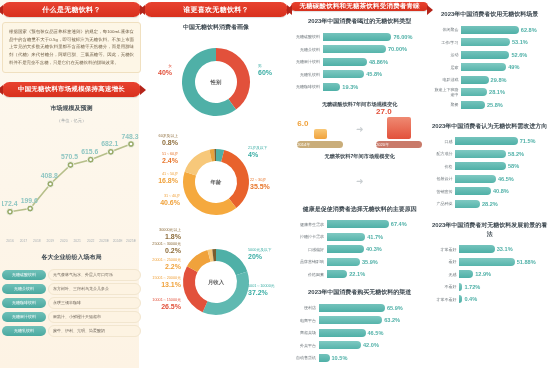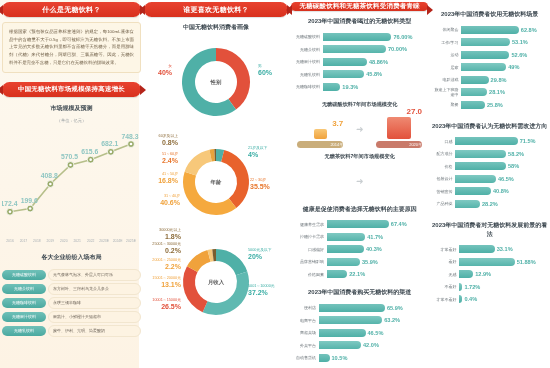--- a/index.html
+++ b/index.html
@@ -81,21 +81,21 @@
     border-radius: 0 4px 4px 0;
     display: block;
   }
   .bar-val { position: absolute; top: 0; font-size: 5.6px; font-weight: bold; color: #4fb0a7; line-height: 8px; padding-left: 2px; }
   .bar-row.alt .bar-fill { background: linear-gradient(180deg,#7fc9c2,#56b4ab); }
 
   
   .cmp-block { margin-top: 3px; }
   .cmp-title { font-size: 5.2px; font-weight: bold; color: #3f4a52; text-align:center; margin-bottom: 2px; }
   .cmp-row { display:flex; align-items:flex-end; justify-content: space-around; height: 38px; }
-  .cmp-item { text-align:right; width: 46px; }
+  .cmp-item { text-align:left; width: 46px; }
   .cmp-num { font-size: 8px; font-weight: bold; }
   .cmp-bar { margin: 1px auto 0; border-radius: 2px; }
   .cmp-year { font-size: 4px; color:#fff; background:#9aa2a7; border-radius:6px; padding:1px 0; margin-top:2px; }
   .cmp-arrow { align-self:center; font-size: 9px; color:#c9ced1; }
 
   
   .tbl { margin-top: 2px; }
   .tbl-row { display:flex; align-items:center; margin-bottom: 2px; }
   .tbl-key {
     width: 44px; flex:none; font-size: 4px; color:#fff; text-align:center;
@@ -292,21 +292,21 @@
             <span class="bar-fill" style="width: 17.37px;"></span>
             <span class="bar-val" style="left: 17.37px;">19.3%</span>
           </div>
         </div>
       </div>
 
     <div class="cmp-block">
       <div class="cmp-title">无糖碳酸饮料7年间市场规模变化</div>
       <div class="cmp-row" id="cmp-carbonated">
           <div class="cmp-item">
-            <div class="cmp-num" style="color: rgb(240, 162, 60);">3.7</div>
+            <div class="cmp-num" style="color: rgb(240, 162, 60);">6.0</div>
             <div class="cmp-bar" style="height: 9.55556px; width: 13.1111px; background: linear-gradient(rgb(248, 200, 120), rgb(240, 162, 60));"></div>
             <div class="cmp-year" style="background: rgb(201, 173, 122);">2014年</div>
           </div>
           <div class="cmp-arrow">➜</div>
           <div class="cmp-item">
             <div class="cmp-num" style="color: rgb(226, 81, 59);">27.0</div>
             <div class="cmp-bar" style="height: 22px; width: 24px; background: linear-gradient(rgb(239, 138, 114), rgb(226, 81, 59));"></div>
             <div class="cmp-year" style="background: rgb(201, 122, 106);">2020年</div>
           </div>
         </div>

